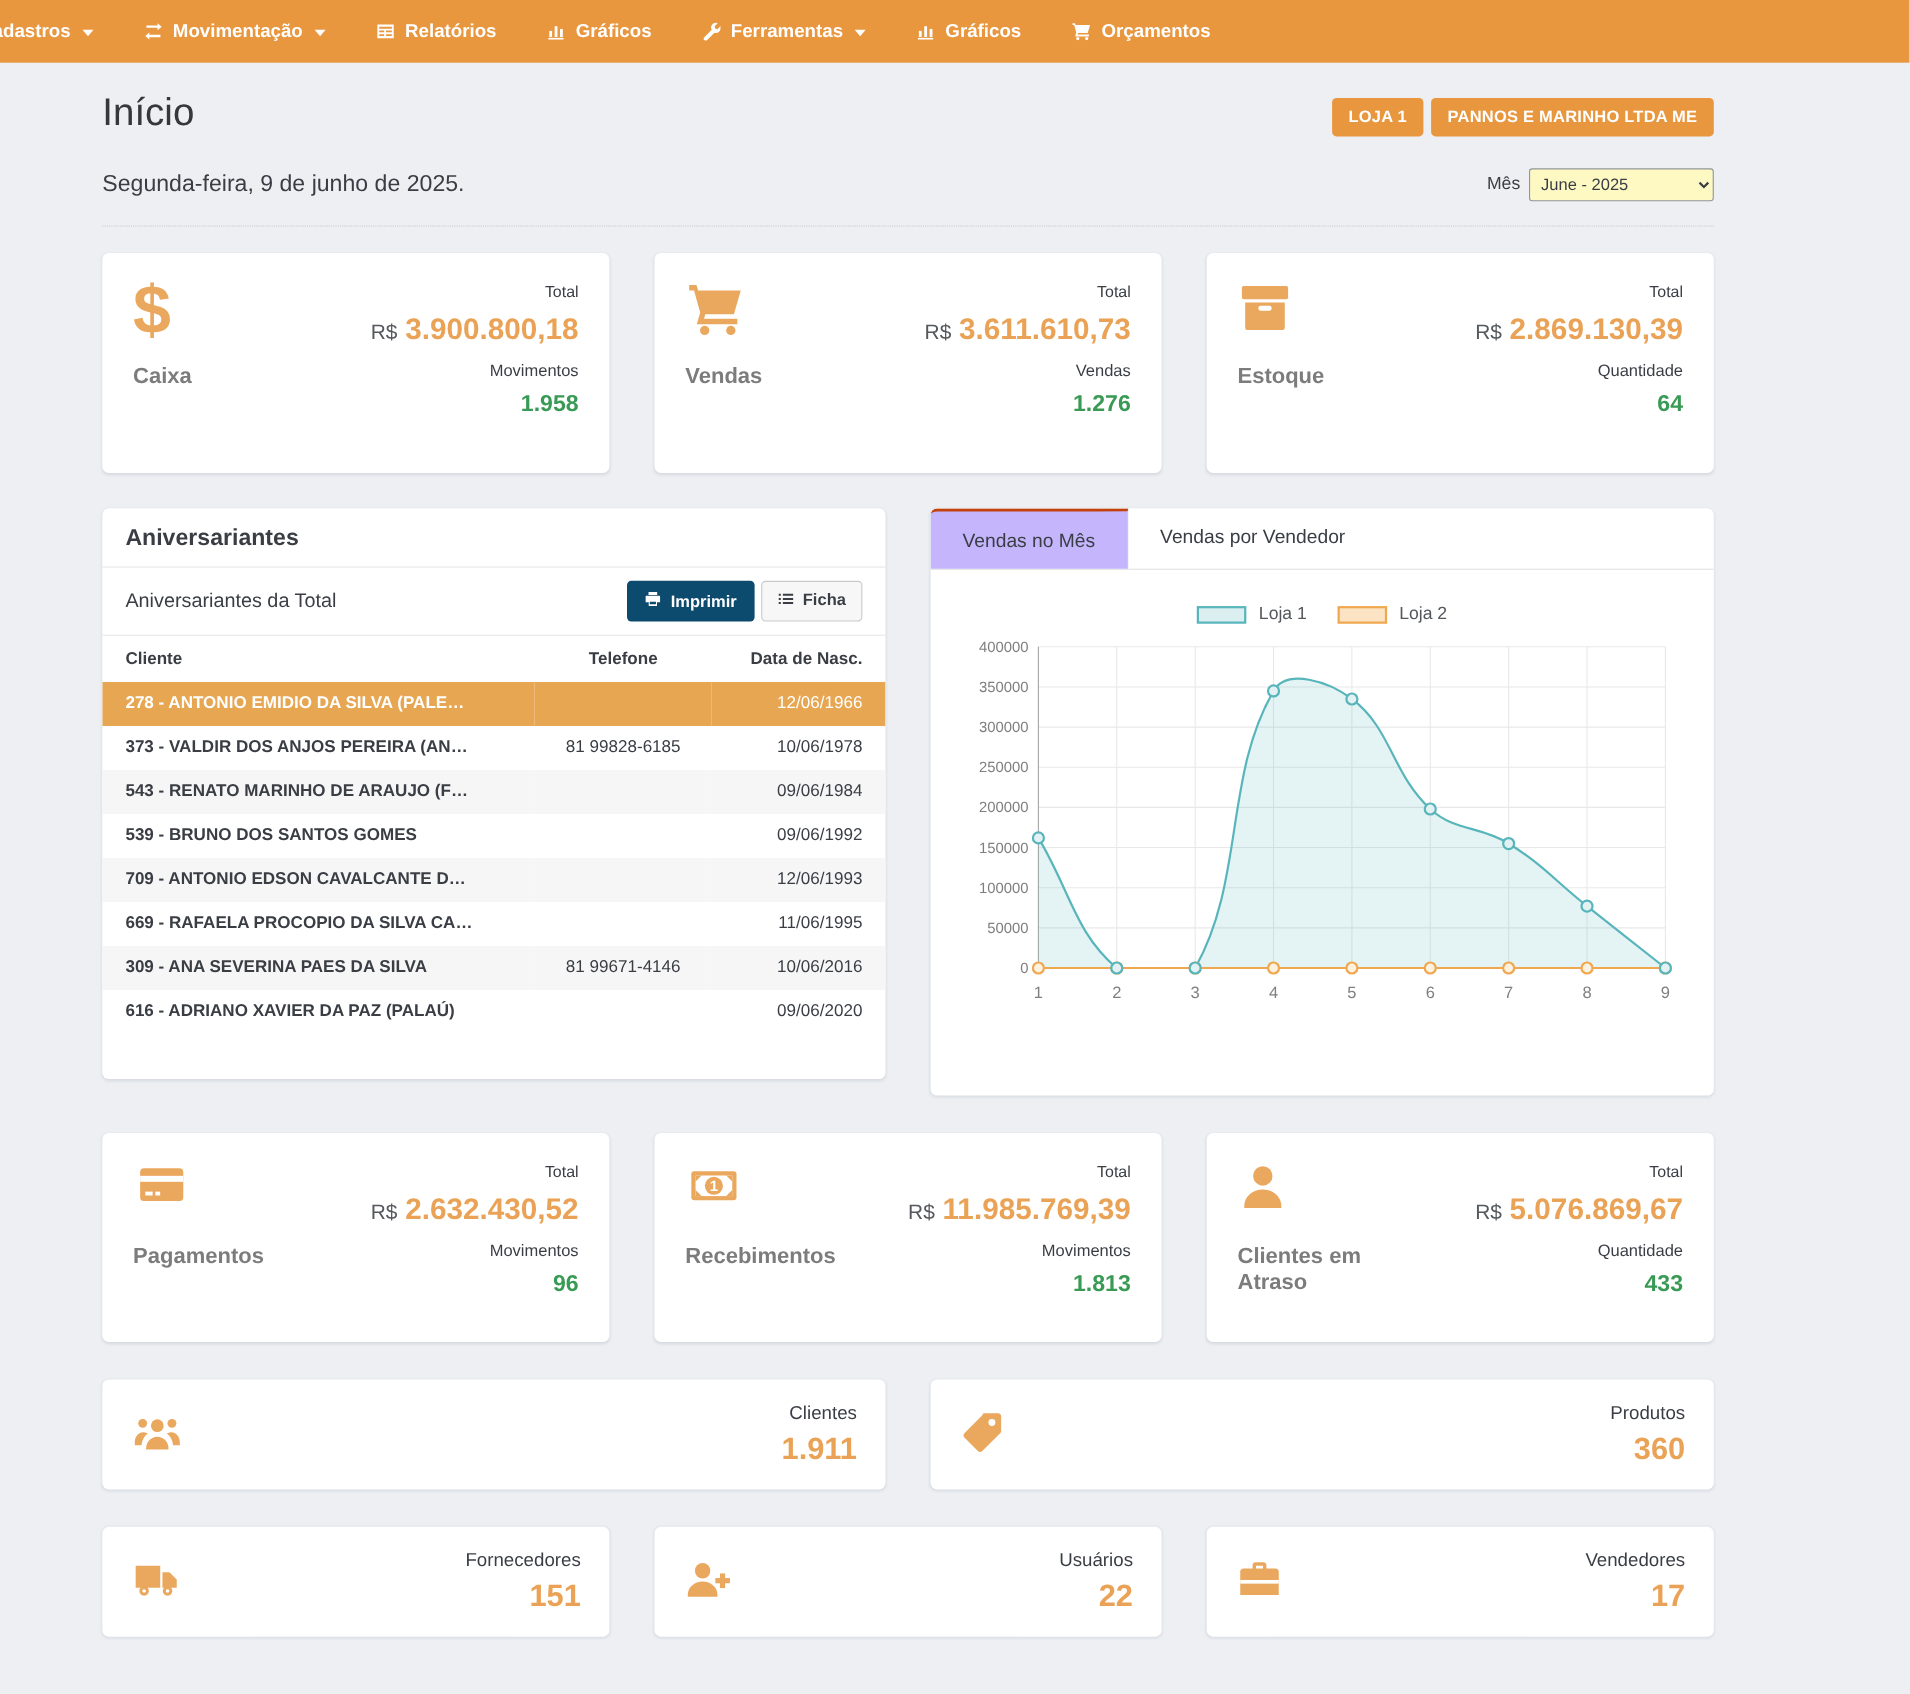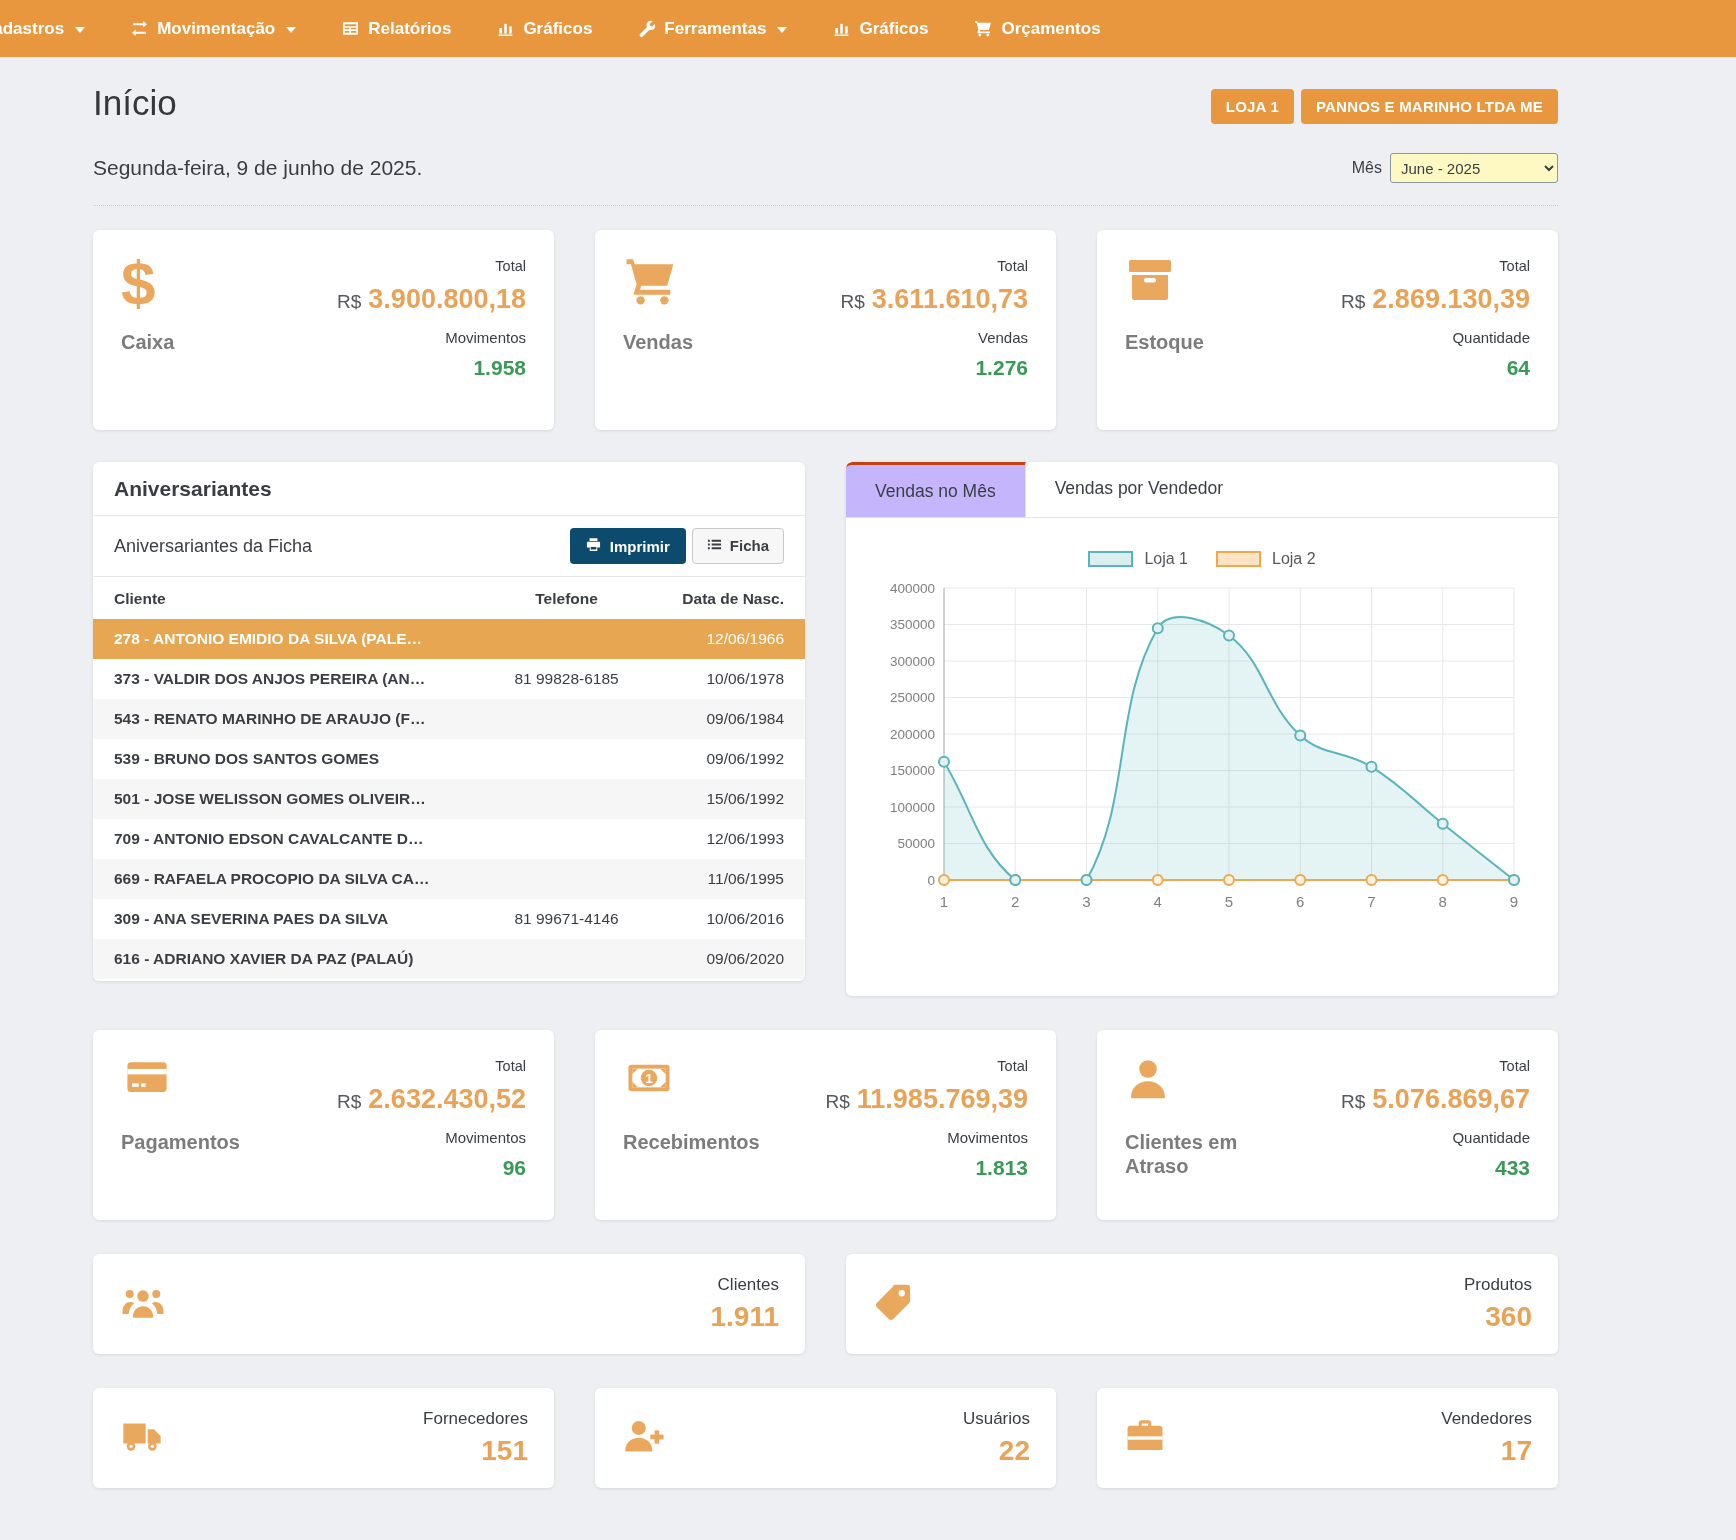--- a/index.html
+++ b/index.html
@@ -233,21 +233,21 @@
         <div class="s-value">64</div>
       </div>
     </div>
   </div>
 
   <div class="mid-row">
 
     <div class="card panel-birth">
       <div class="panel-title">Aniversariantes</div>
       <div class="panel-sub">
-        <div class="panel-sub-text">Aniversariantes da Ficha</div>
+        <div class="panel-sub-text">Aniversariantes da Total</div>
         <div class="sub-btns">
           <button class="btn-orange">
             <span><svg width="15" height="15" viewBox="0 0 16 16" fill="#fff">
                   <path fill-rule="evenodd" d="M3.8 1.2h8.4v3H3.8zM2 5h12c.6 0 1 .4 1 1v5.2h-3v3.6H4v-3.6H1V6c0-.6.4-1 1-1zm3 5.6v2.6h6v-2.6z"></path>
                 </svg></span>
             <span>Imprimir</span>
           </button>
           <button class="btn-light">
             <span><svg width="15" height="15" viewBox="0 0 16 16" fill="#3a3e44">
                   <path d="M1 3h2v2H1zm4 0h10v2H5zM1 7h2v2H1zm4 0h10v2H5zm-4 4h2v2H1zm4 0h10v2H5z"></path>
@@ -277,25 +277,20 @@
           </tr>
           <tr>
             <td class="client">543 - RENATO MARINHO DE ARAUJO (F…</td>
             <td class="phone"></td>
             <td class="birth">09/06/1984</td>
           </tr>
           <tr>
             <td class="client">539 - BRUNO DOS SANTOS GOMES</td>
             <td class="phone"></td>
             <td class="birth">09/06/1992</td>
-          </tr>
-          <tr>
-            <td class="client">501 - JOSE WELISSON GOMES OLIVEIR…</td>
-            <td class="phone"></td>
-            <td class="birth">15/06/1992</td>
           </tr>
           <tr>
             <td class="client">709 - ANTONIO EDSON CAVALCANTE D…</td>
             <td class="phone"></td>
             <td class="birth">12/06/1993</td>
           </tr>
           <tr>
             <td class="client">669 - RAFAELA PROCOPIO DA SILVA CA…</td>
             <td class="phone"></td>
             <td class="birth">11/06/1995</td>

